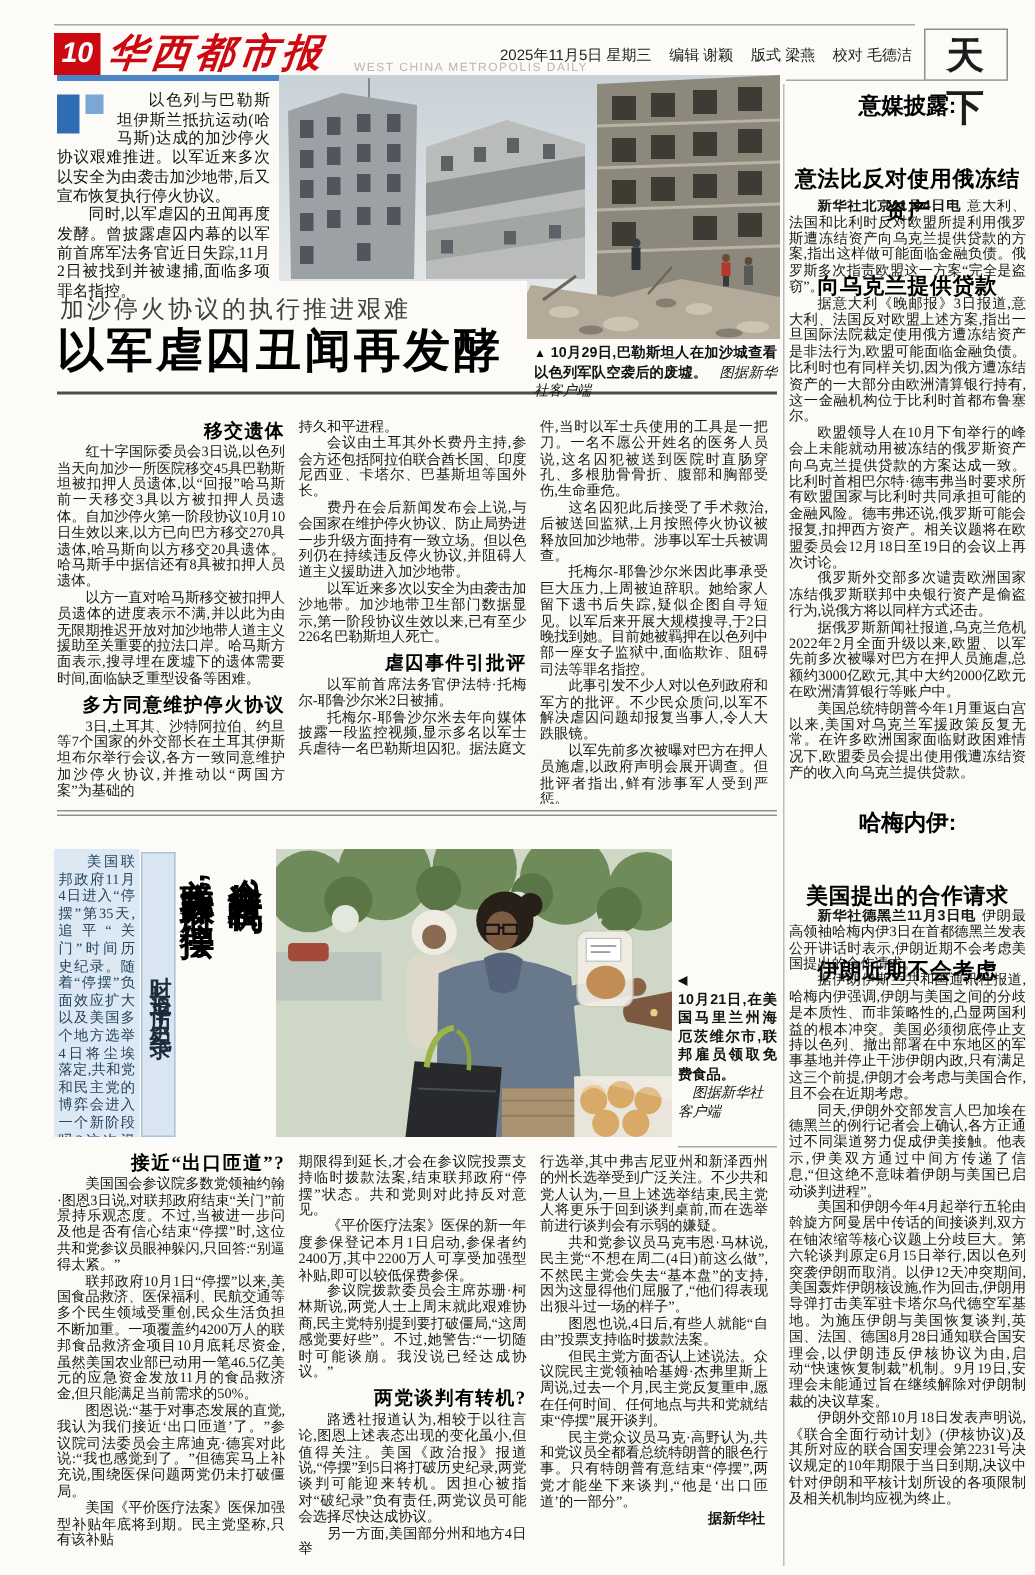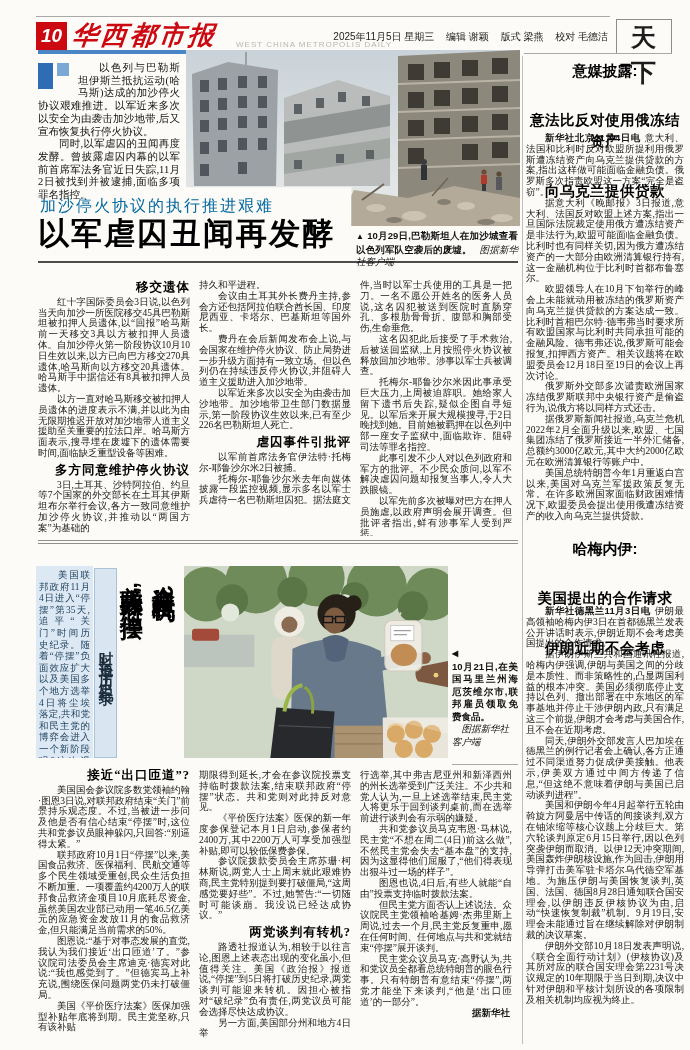--- a/index.html
+++ b/index.html
@@ -26,21 +26,21 @@
   
   #gaza-bluebar{left:38px;top:50px;width:330px;height:4px;background:#4a86c5;}
   #gaza-intro{left:38px;top:62px;width:142px;height:128px;font-size:10.5px;line-height:12.7px;
               text-align:justify;color:#111;}
   #gaza-intro p{margin:0;text-indent:2em;}
   #gaza-deco{float:left;width:34px;height:26px;position:relative;margin:1px 6px 2px 0;}
   #gaza-deco .b1{position:absolute;left:0;top:0;width:15px;height:26px;background:#2e6db4;}
   #gaza-deco .b2{position:absolute;left:19px;top:0;width:12px;height:13px;background:#7aa7d4;}
   #gaza-photo{left:186px;top:50px;width:334px;height:176px;
               clip-path:polygon(0 0,100% 0,100% 100%,49.5% 100%,49.5% 78%,0 78%);}
-  #gaza-kicker{left:40px;top:196px;width:320px;font-size:16px;letter-spacing:2px;color:#0369a1;
+  #gaza-kicker{left:40px;top:196px;width:320px;font-size:16px;letter-spacing:2px;color:#404040;
                font-family:Liberation Mono, monospace;}
   #gaza-headline{left:38px;top:213px;width:330px;font-size:31px;font-weight:800;letter-spacing:2px;
                  color:#000;font-family:"Liberation Sans",sans-serif;}
   #gaza-rule{left:38px;top:261px;width:480px;height:2px;background:#4c4c4c;position:absolute;}
   .caption{font-family:"Liberation Sans",sans-serif;font-weight:700;font-size:9.5px;
            line-height:12.5px;text-align:justify;color:#111;}
   .cap-marker{margin-right:3px;font-size:8px;}
   .credit{font-family:"Liberation Serif",serif;font-weight:400;font-style:italic;margin-left:8px;}
   #gaza-caption{left:356px;top:230px;width:162px;}
 
@@ -252,21 +252,21 @@
   <div class="side-headline" style="top:60px;">
     <div class="h-sm">意媒披露:</div>
     <div class="h-lg">意法比反对使用俄冻结资产</div>
     <div class="h-lg">向乌克兰提供贷款</div>
   </div>
   <div class="side-col" style="top:133px;height:400px;overflow:hidden;">
     <p><b class="lead">新华社北京11月4日电</b><span>意大利、法国和比利时反对欧盟所提利用俄罗斯遭冻结资产向乌克兰提供贷款的方案,指出这样做可能面临金融负债。俄罗斯多次指责欧盟这一方案“完全是盗窃”。</span></p>
     <p>据意大利《晚邮报》3日报道,意大利、法国反对欧盟上述方案,指出一旦国际法院裁定使用俄方遭冻结资产是非法行为,欧盟可能面临金融负债。比利时也有同样关切,因为俄方遭冻结资产的一大部分由欧洲清算银行持有,这一金融机构位于比利时首都布鲁塞尔。</p>
     <p>欧盟领导人在10月下旬举行的峰会上未能就动用被冻结的俄罗斯资产向乌克兰提供贷款的方案达成一致。比利时首相巴尔特·德韦弗当时要求所有欧盟国家与比利时共同承担可能的金融风险。德韦弗还说,俄罗斯可能会报复,扣押西方资产。相关议题将在欧盟委员会12月18日至19日的会议上再次讨论。</p>
     <p>俄罗斯外交部多次谴责欧洲国家冻结俄罗斯联邦中央银行资产是偷盗行为,说俄方将以同样方式还击。</p>
-    <p>据俄罗斯新闻社报道,乌克兰危机2022年2月全面升级以来,欧盟、七国集团冻结了俄罗斯接近一半外汇储备,总额约3000亿欧元,其中大约2000亿欧元在欧洲清算银行等账户中。</p>
+    <p>据俄罗斯新闻社报道,乌克兰危机2022年2月全面升级以来,欧盟、以军先前多次被曝对巴方在押人员施虐,总额约3000亿欧元,其中大约2000亿欧元在欧洲清算银行等账户中。</p>
     <p>美国总统特朗普今年1月重返白宫以来,美国对乌克兰军援政策反复无常。在许多欧洲国家面临财政困难情况下,欧盟委员会提出使用俄遭冻结资产的收入向乌克兰提供贷款。</p>
   </div>
 
   <div class="side-headline" style="top:538px;">
     <div class="h-sm">哈梅内伊:</div>
     <div class="h-lg">美国提出的合作请求</div>
     <div class="h-lg">伊朗近期不会考虑</div>
   </div>
   <div class="side-col" style="top:606px;height:436px;overflow:hidden;">
     <p><b class="lead">新华社德黑兰11月3日电</b><span>伊朗最高领袖哈梅内伊3日在首都德黑兰发表公开讲话时表示,伊朗近期不会考虑美国提出的合作请求。</span></p>

